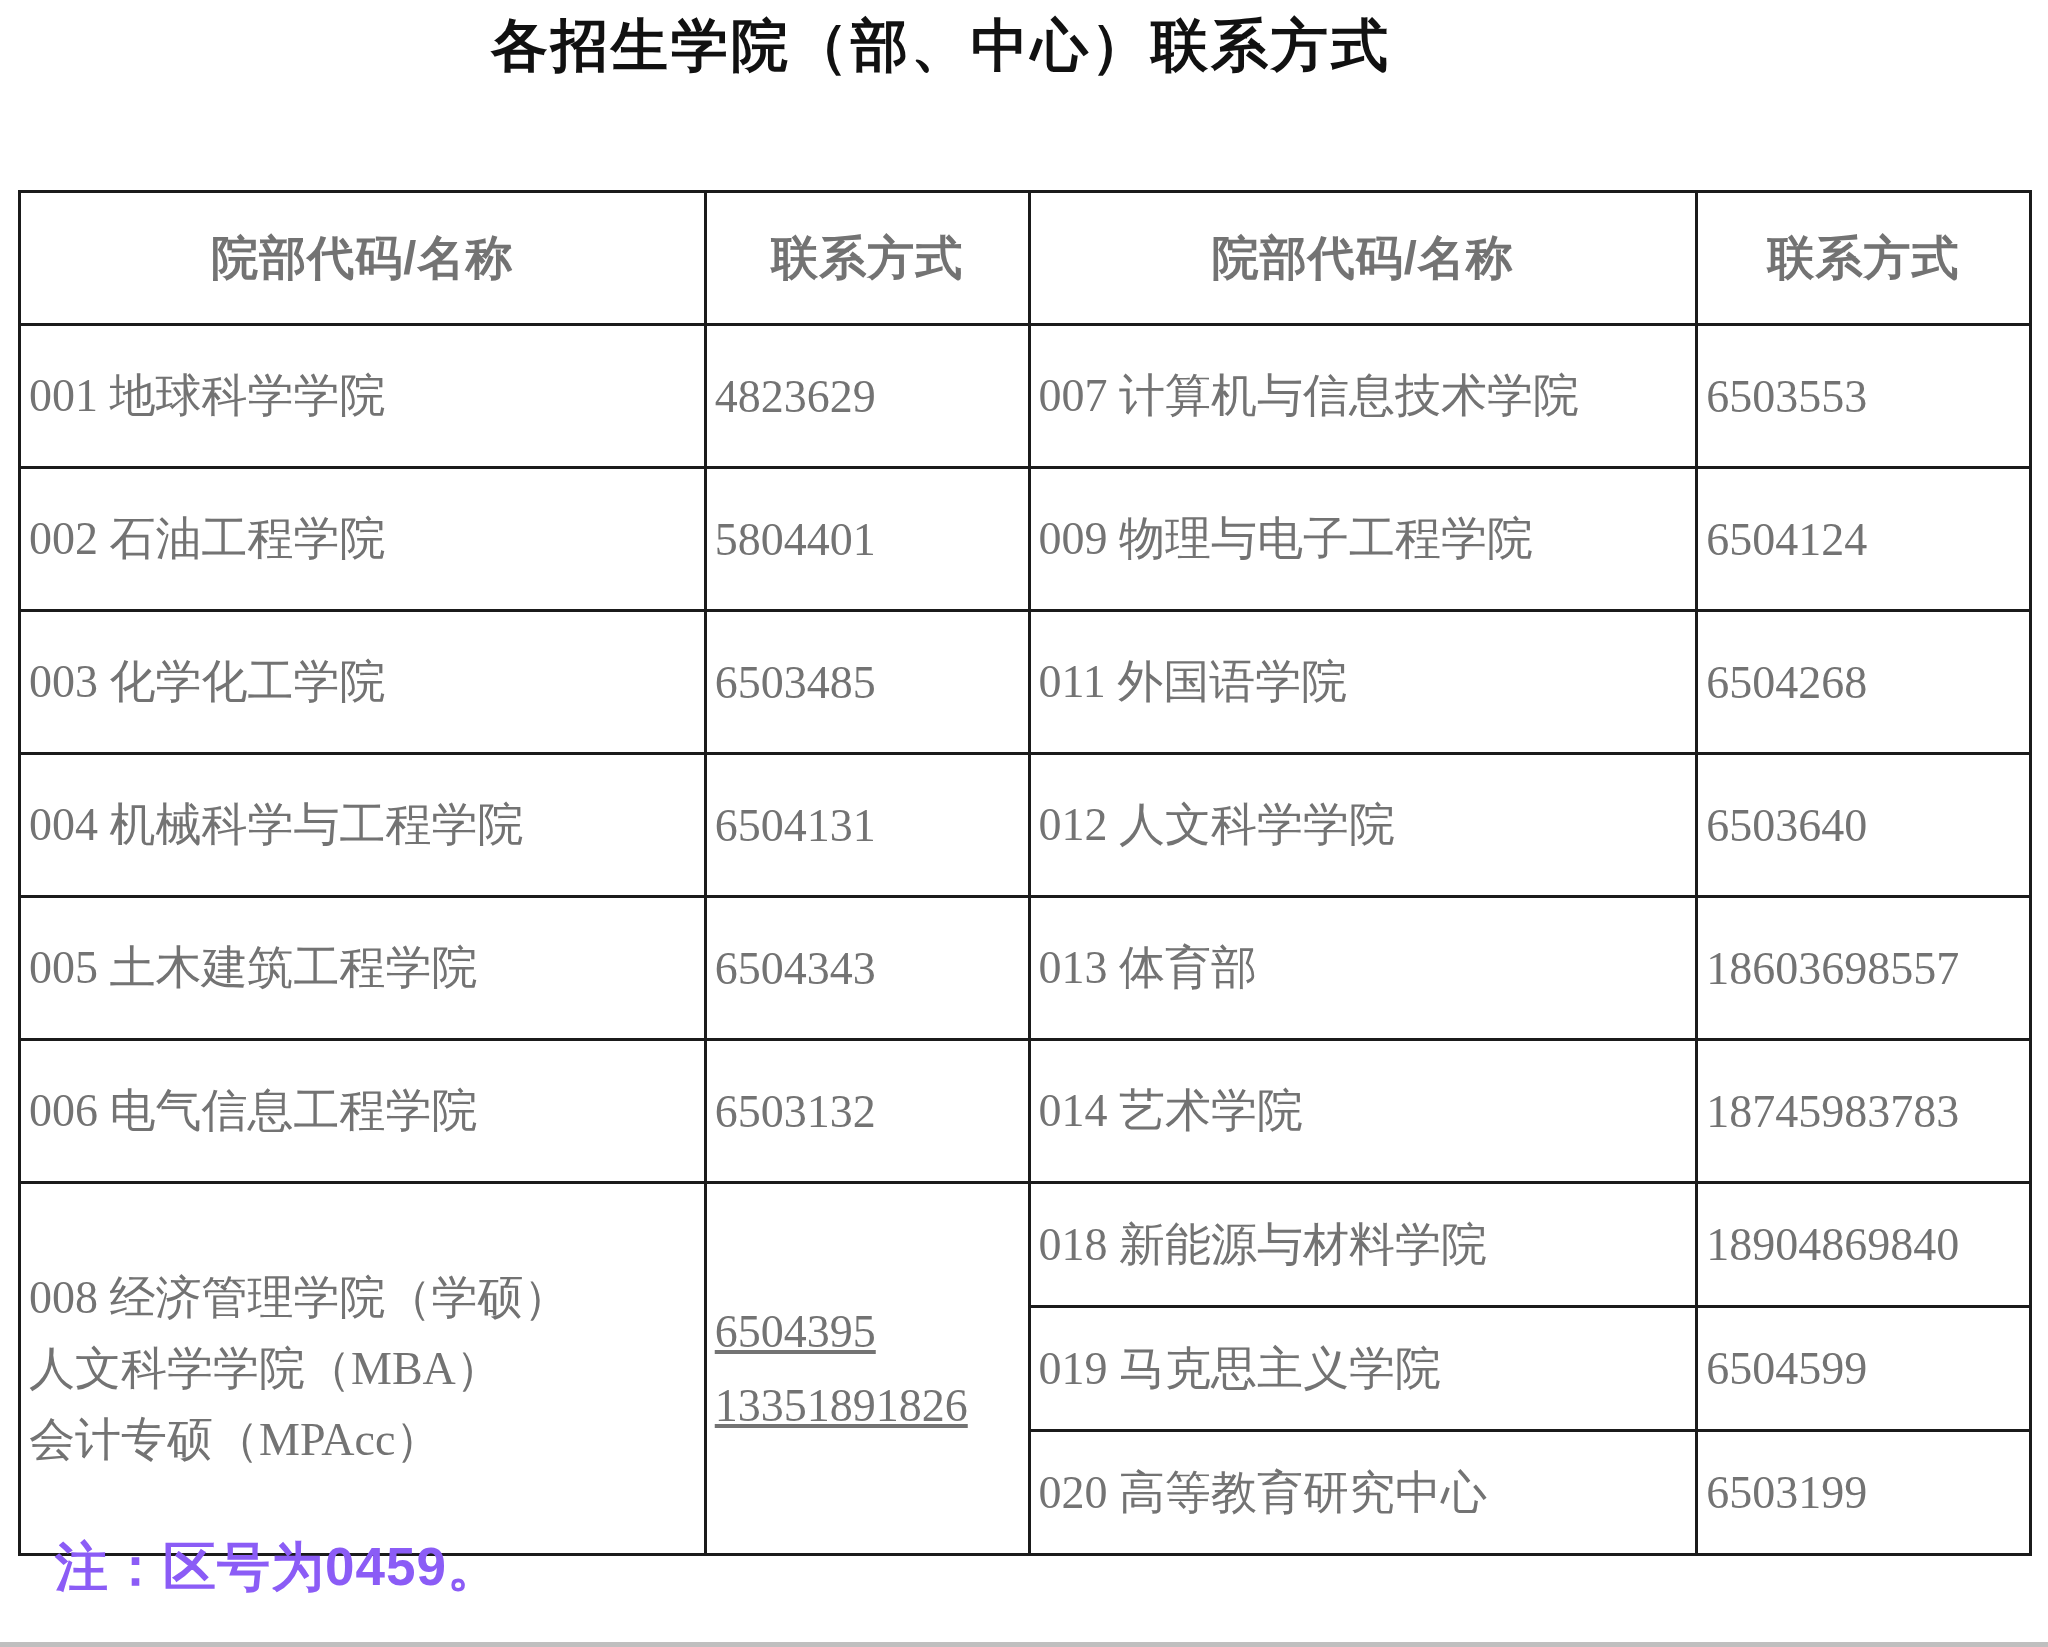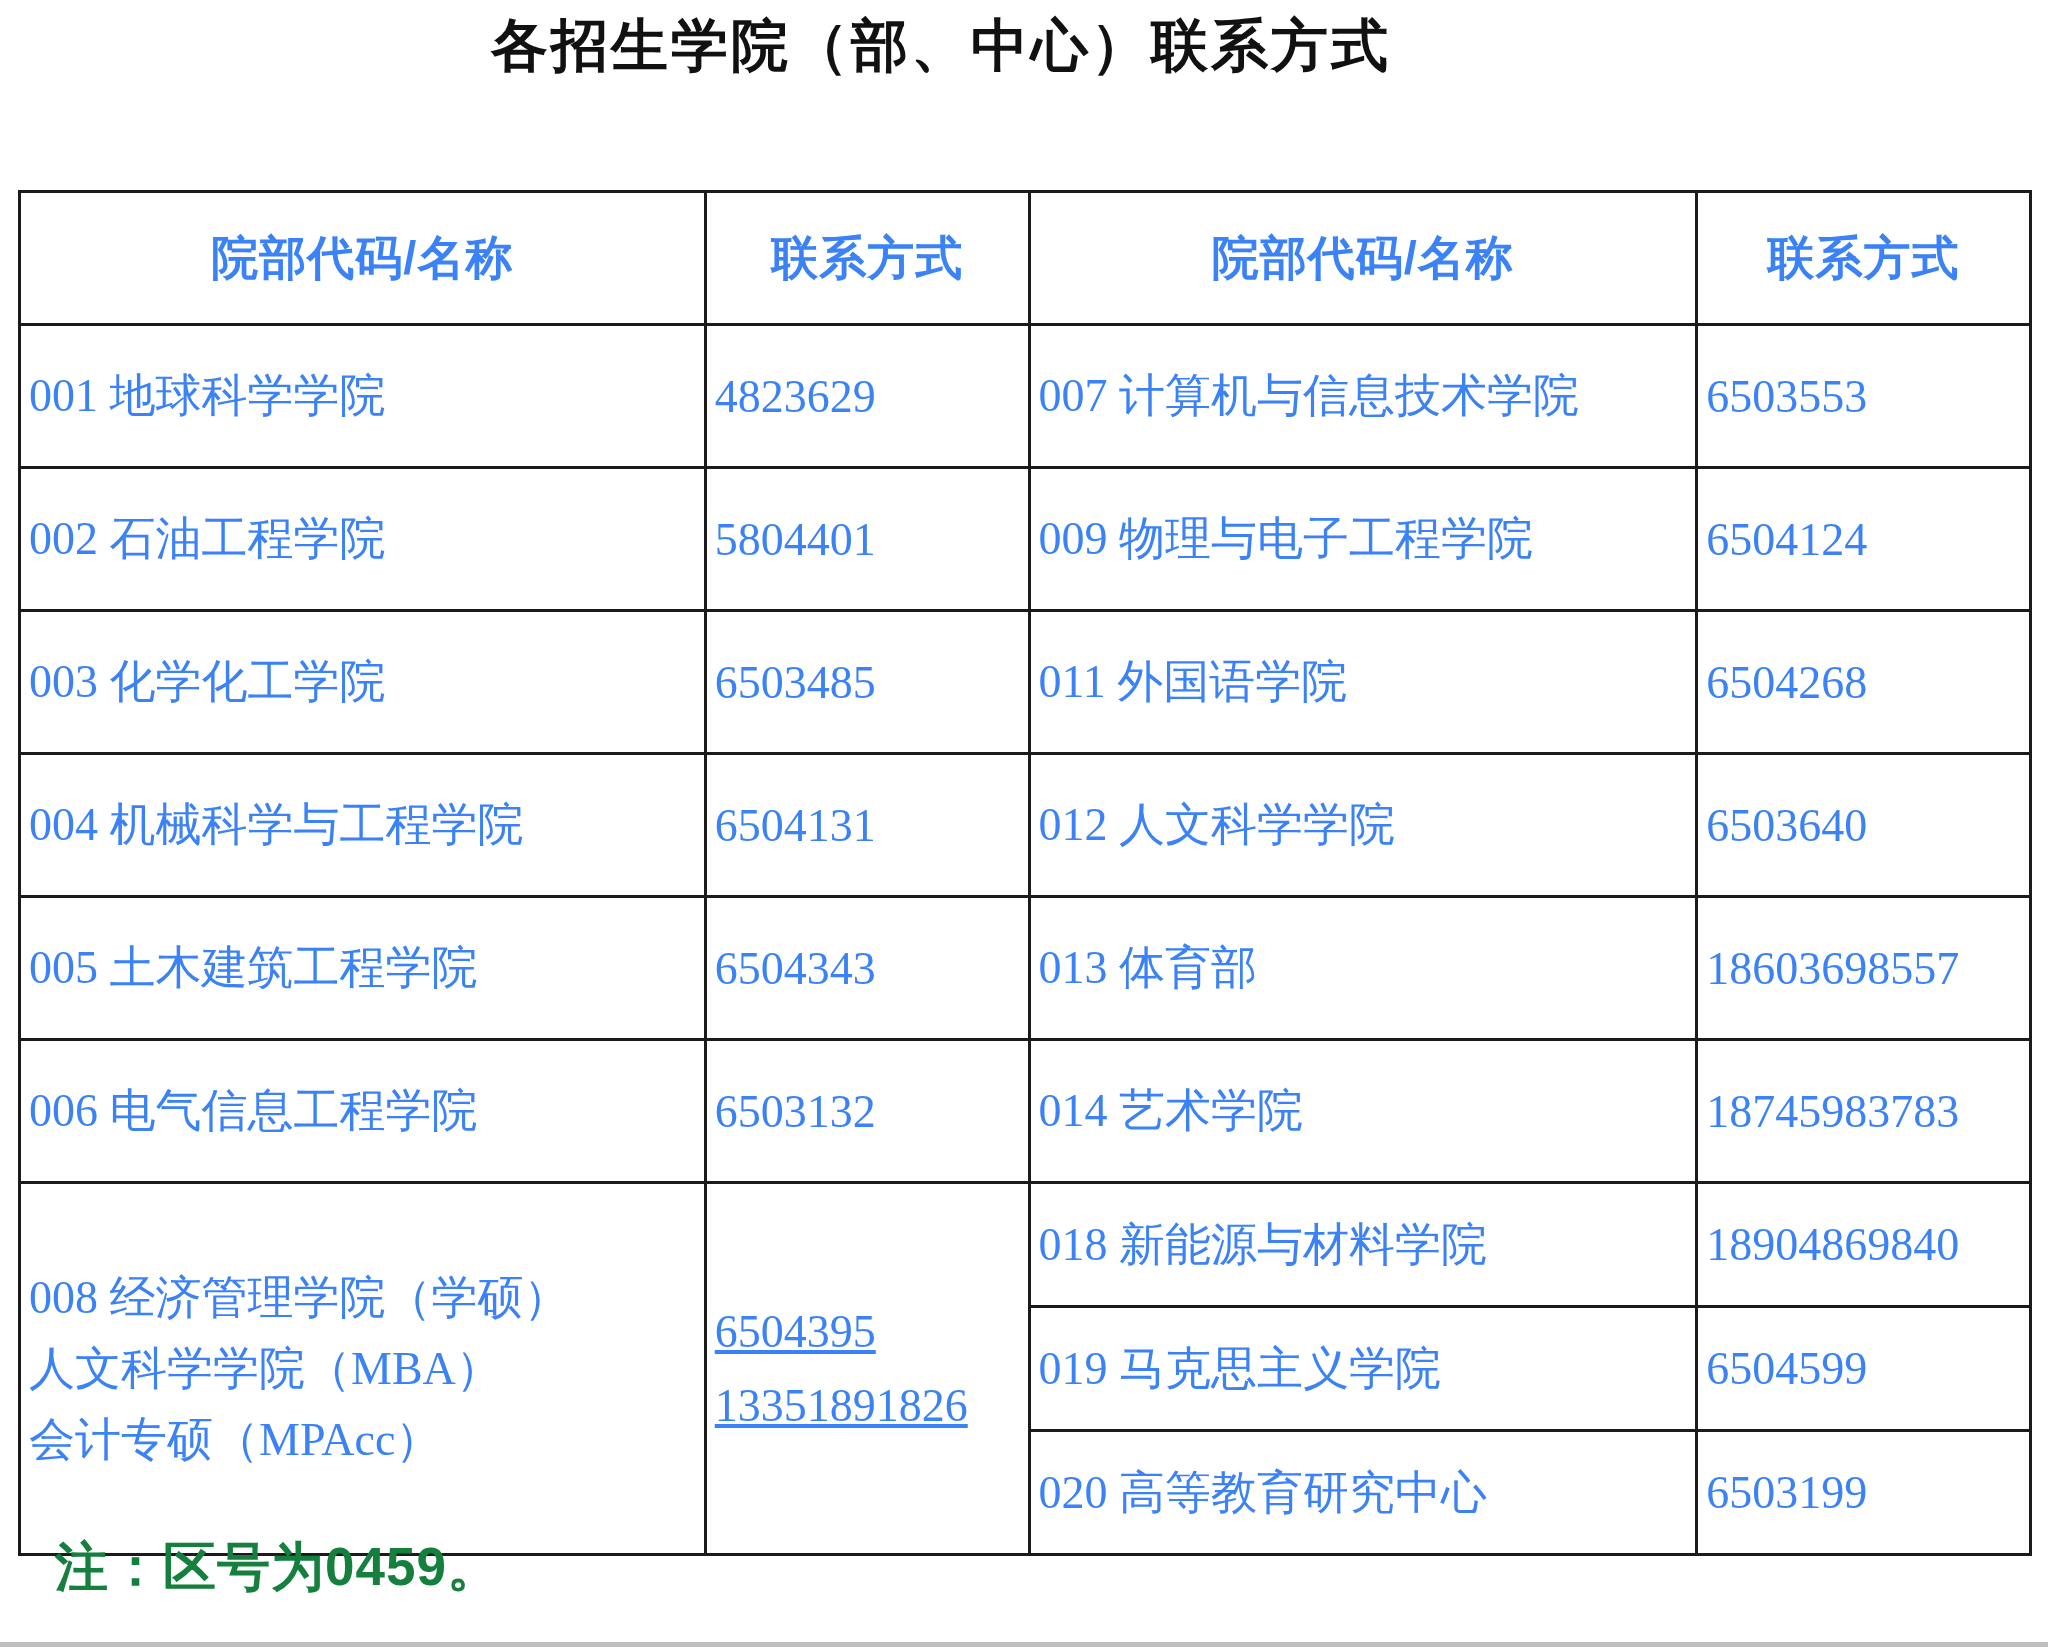--- a/index.html
+++ b/index.html
@@ -35,42 +35,42 @@
     border-collapse: collapse;
     table-layout: fixed;
     background: #ffffff;
   }
   .contact-table th,
   .contact-table td {
     border: 3px solid #1b1b1b;
     vertical-align: middle;
     font-size: 46px;
     padding: 6px 8px;
-    color: #3b82f6;
+    color: #737373;
   }
   .contact-table th {
     font-family: "Liberation Sans", "DejaVu Sans", sans-serif;
     font-weight: 700;
     font-size: 47px;
     height: 118px;
     letter-spacing: 1px;
   }
   .contact-table tr.r td { height: 128px; font-family: Liberation Serif, serif; }
   .contact-table tr.rb td { height: 109px; }
   .merged-name { line-height: 1.55; }
   .merged-phone { line-height: 1.6; text-decoration: underline; }
   .merged-name .line, .merged-phone .line { display: block; }
   .note {
     position: absolute;
     left: 55px;
     top: 1532px;
     font-family: "Liberation Sans", "DejaVu Sans", sans-serif;
     font-weight: 700;
     font-size: 53px;
-    color: #15803d;
+    color: #8b5cf6;
     letter-spacing: 1px;
   }
   .scan-edge {
     position: absolute;
     left: 0;
     bottom: 0;
     width: 100%;
     height: 5px;
     background: #bfbfbf;
   }

